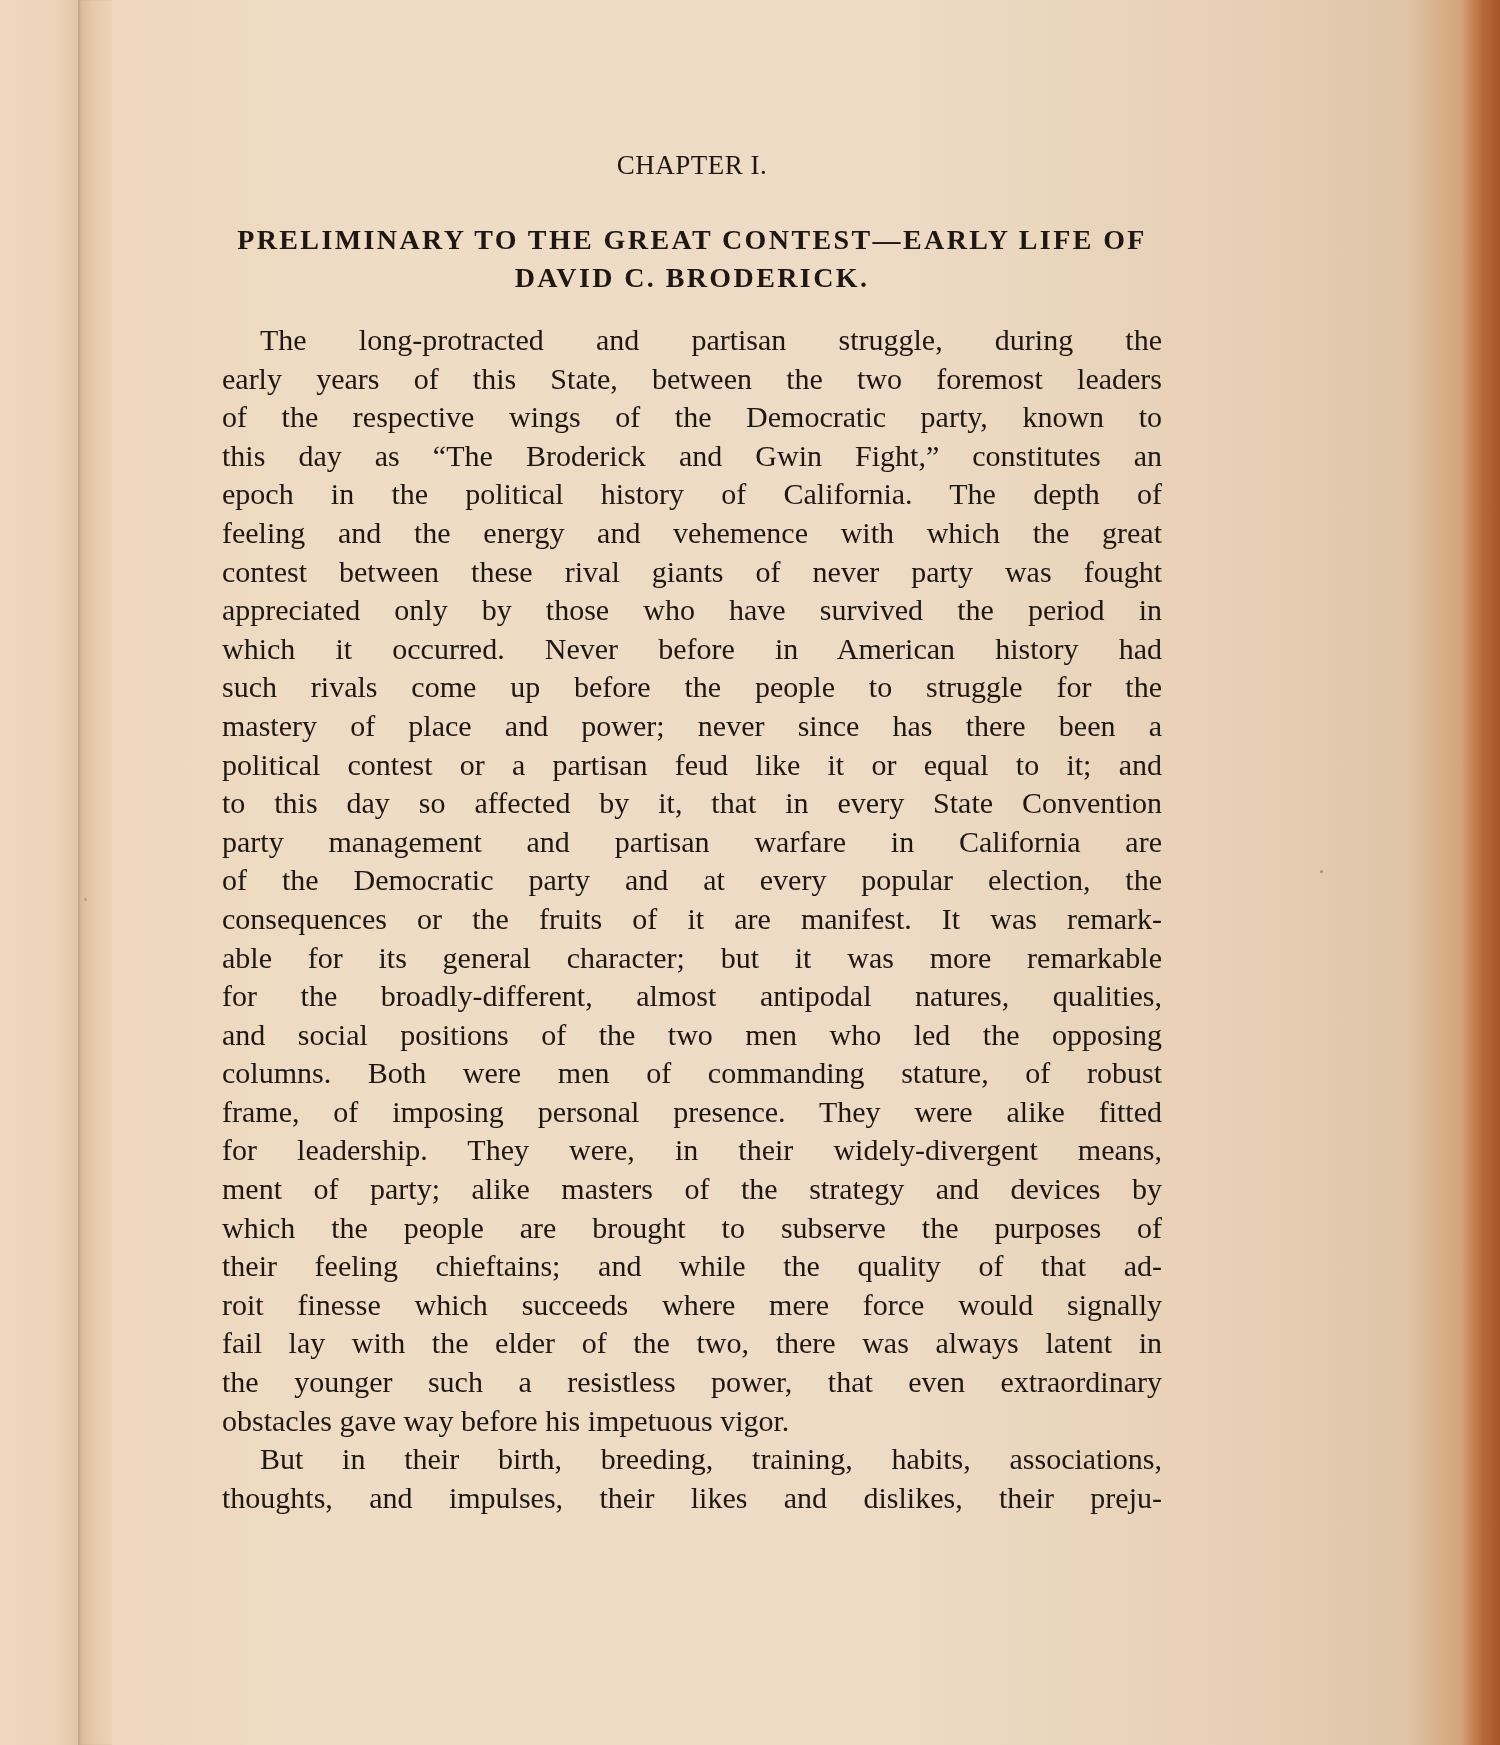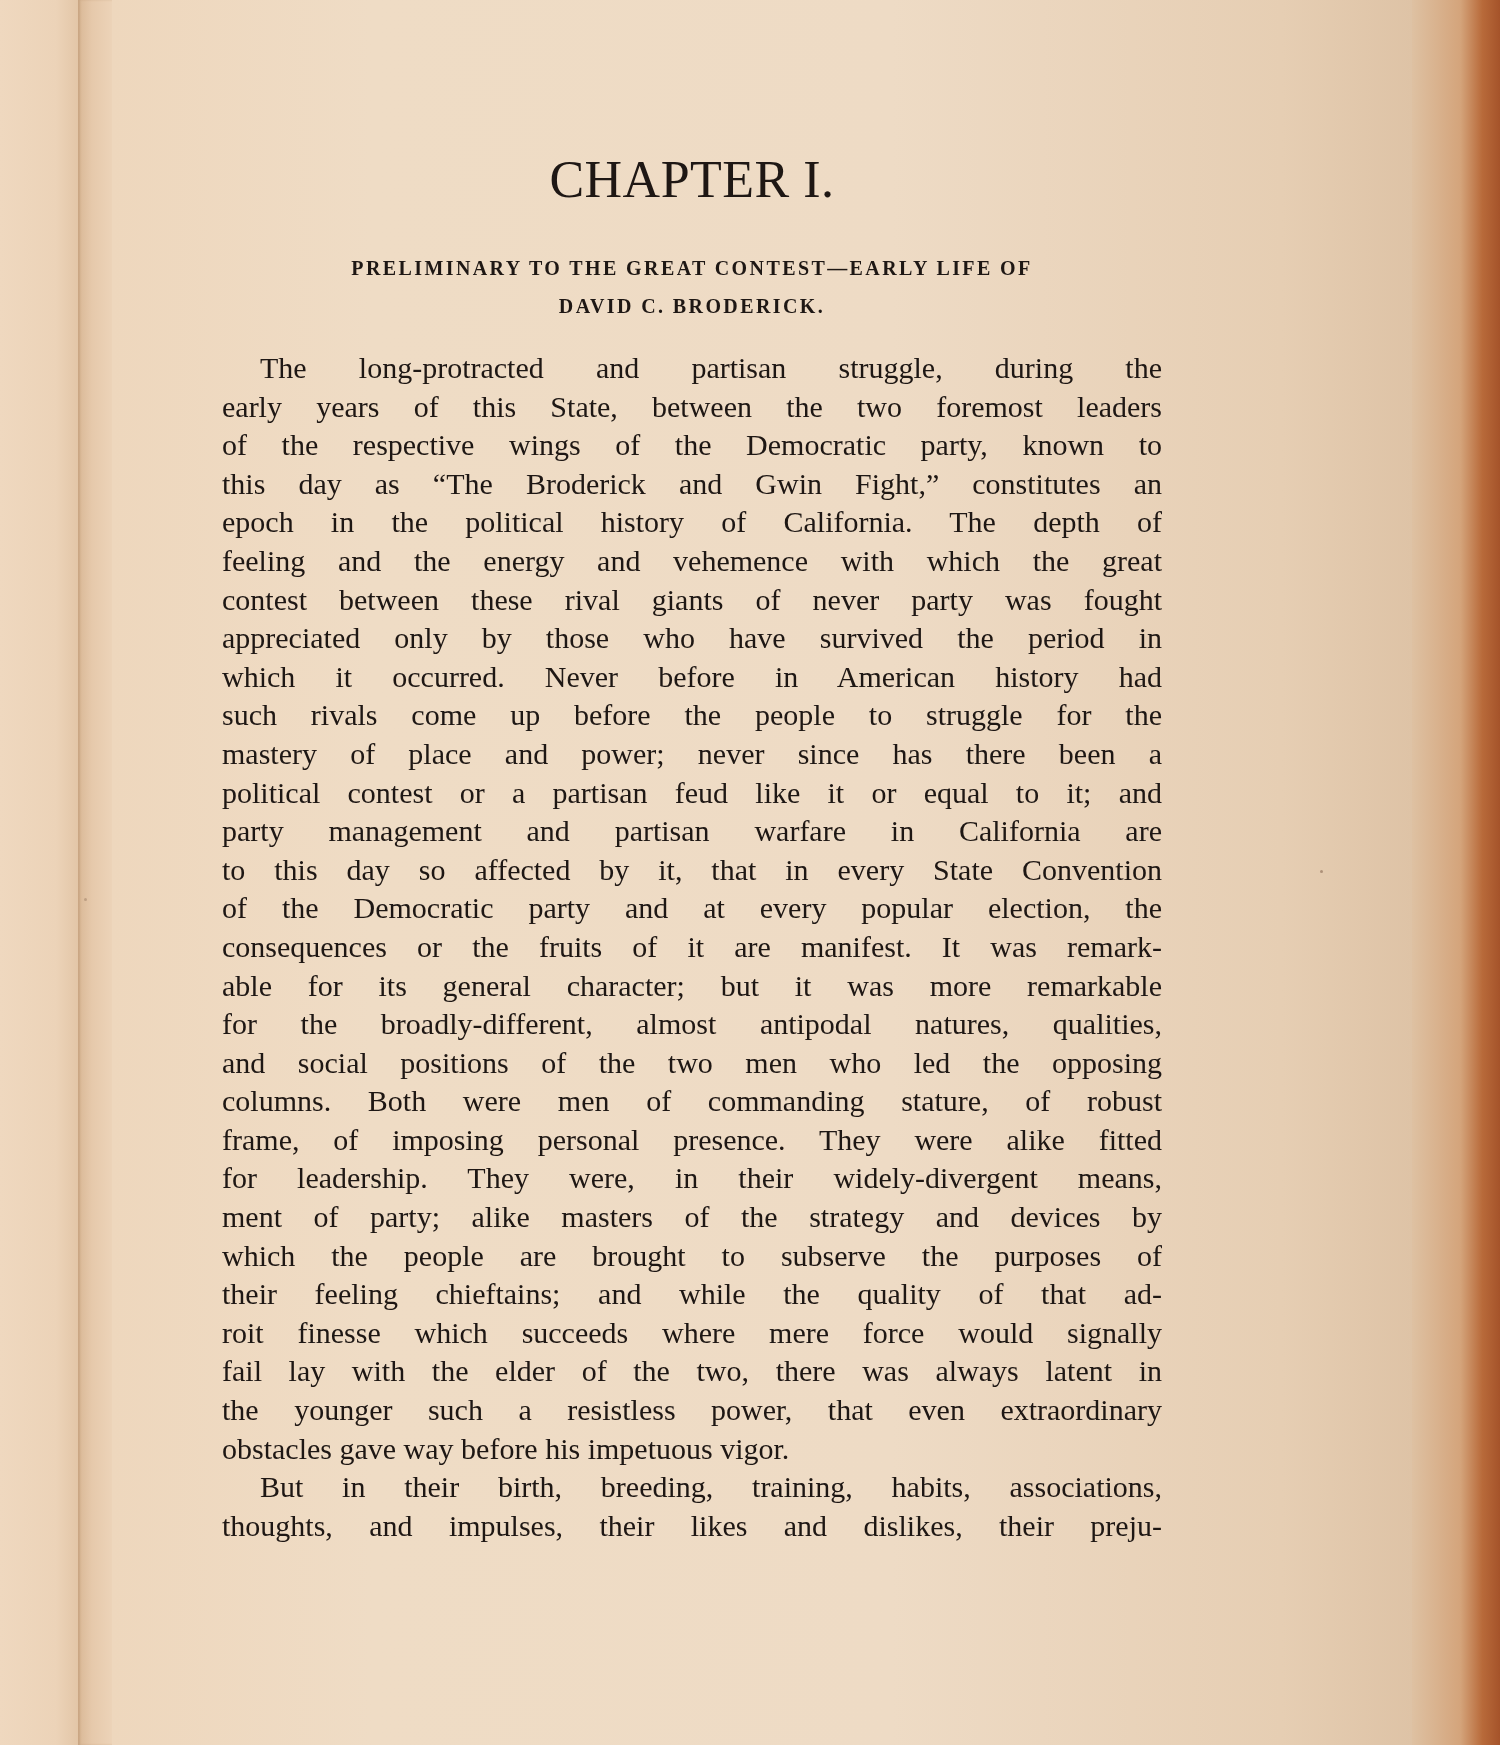--- a/index.html
+++ b/index.html
@@ -54,29 +54,29 @@
     }
     .text-block {
       position: absolute;
       left: 222px;
       top: 150px;
       width: 940px;
       color: #1e1714;
     }
     .chapter-title {
       text-align: center;
-      font-size: 52px;
+      font-size: 27px;
       letter-spacing: 0.5px;
       margin: 0 0 40px 0;
       font-weight: normal;
       font-family: "Liberation Serif", "DejaVu Serif", serif;
     }
     .chapter-subtitle {
       text-align: center;
-      font-size: 20px;
+      font-size: 28px;
       letter-spacing: 2.4px;
       line-height: 38px;
       font-weight: bold;
       margin: 0 0 24px 0;
       font-family: "Liberation Serif", "DejaVu Serif", serif;
     }
     .paragraph {
       font-size: 30px;
       line-height: 38.6px;
       text-align: justify;
@@ -131,22 +131,22 @@
       <span class="line">of the respective wings of the Democratic party, known to</span>
       <span class="line">this day as “The Broderick and Gwin Fight,” constitutes an</span>
       <span class="line">epoch in the political history of California.  The depth of</span>
       <span class="line">feeling and the energy and vehemence with which the great</span>
       <span class="line">contest between these rival giants of never party was fought</span>
       <span class="line">appreciated only by those who have survived the period in</span>
       <span class="line">which it occurred.  Never before in American history had</span>
       <span class="line">such rivals come up before the people to struggle for the</span>
       <span class="line">mastery of place and power; never since has there been a</span>
       <span class="line">political contest or a partisan feud like it or equal to it; and</span>
+      <span class="line">to this day so affected by it, that in every State Convention</span>
       <span class="line">party management and partisan warfare in California are</span>
-      <span class="line">to this day so affected by it, that in every State Convention</span>
       <span class="line">of the Democratic party and at every popular election, the</span>
       <span class="line">consequences or the fruits of it are manifest. It was remark-</span>
       <span class="line">able for its general character; but it was more remarkable</span>
       <span class="line">for the broadly-different, almost antipodal natures, qualities,</span>
       <span class="line">and social positions of the two men who led the opposing</span>
       <span class="line">columns.  Both were men of commanding stature, of robust</span>
       <span class="line">frame, of imposing personal presence. They were alike fitted</span>
       <span class="line">for leadership.  They were, in their widely-divergent means,</span>
       <span class="line">ment of party; alike masters of the strategy and devices by</span>
       <span class="line">which the people are brought to subserve the purposes of</span>

